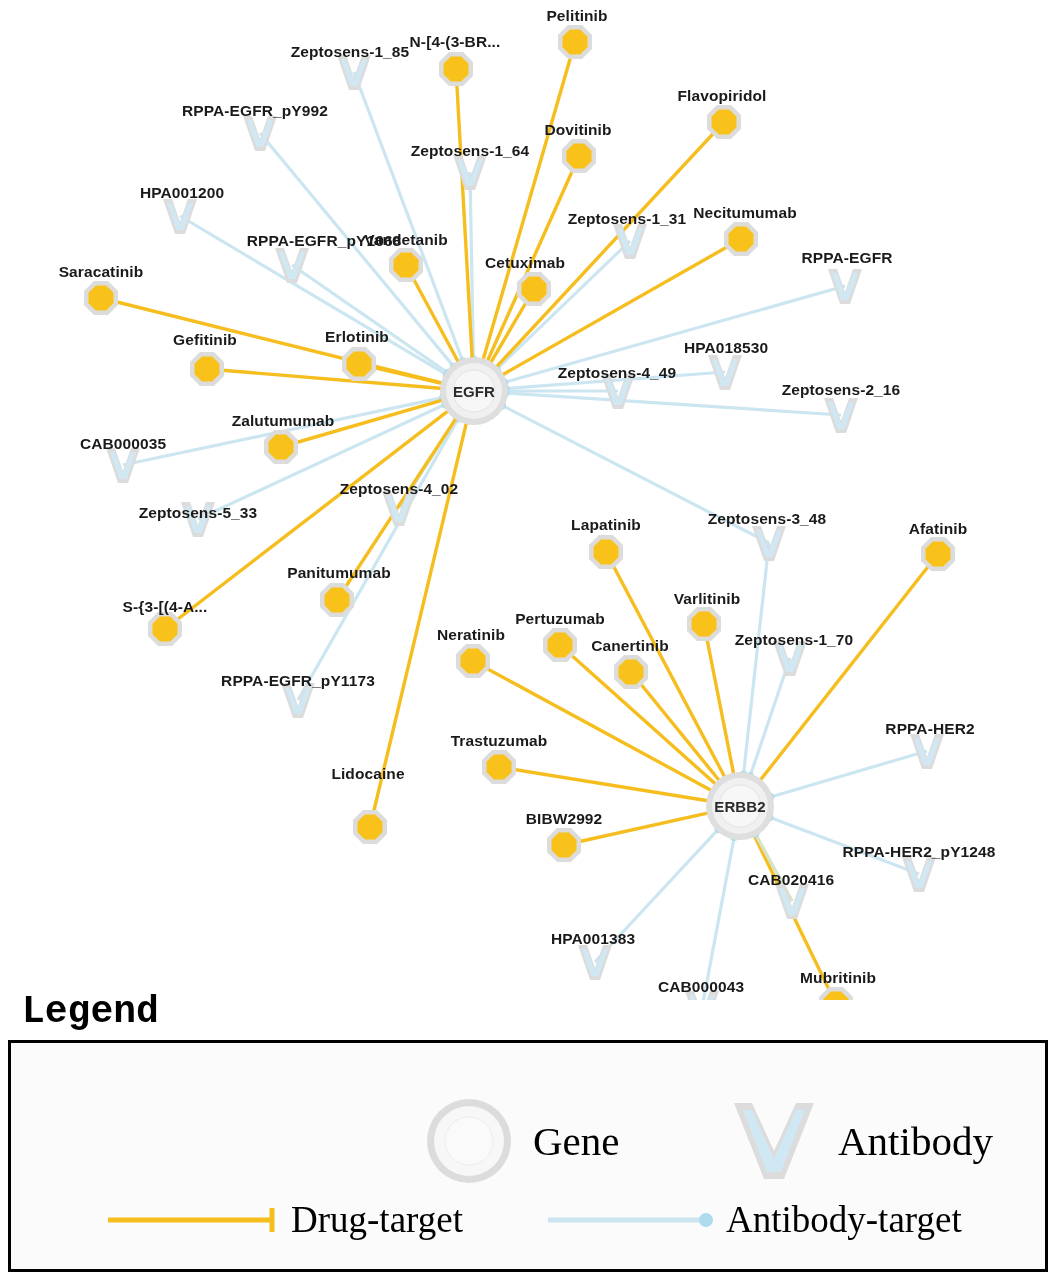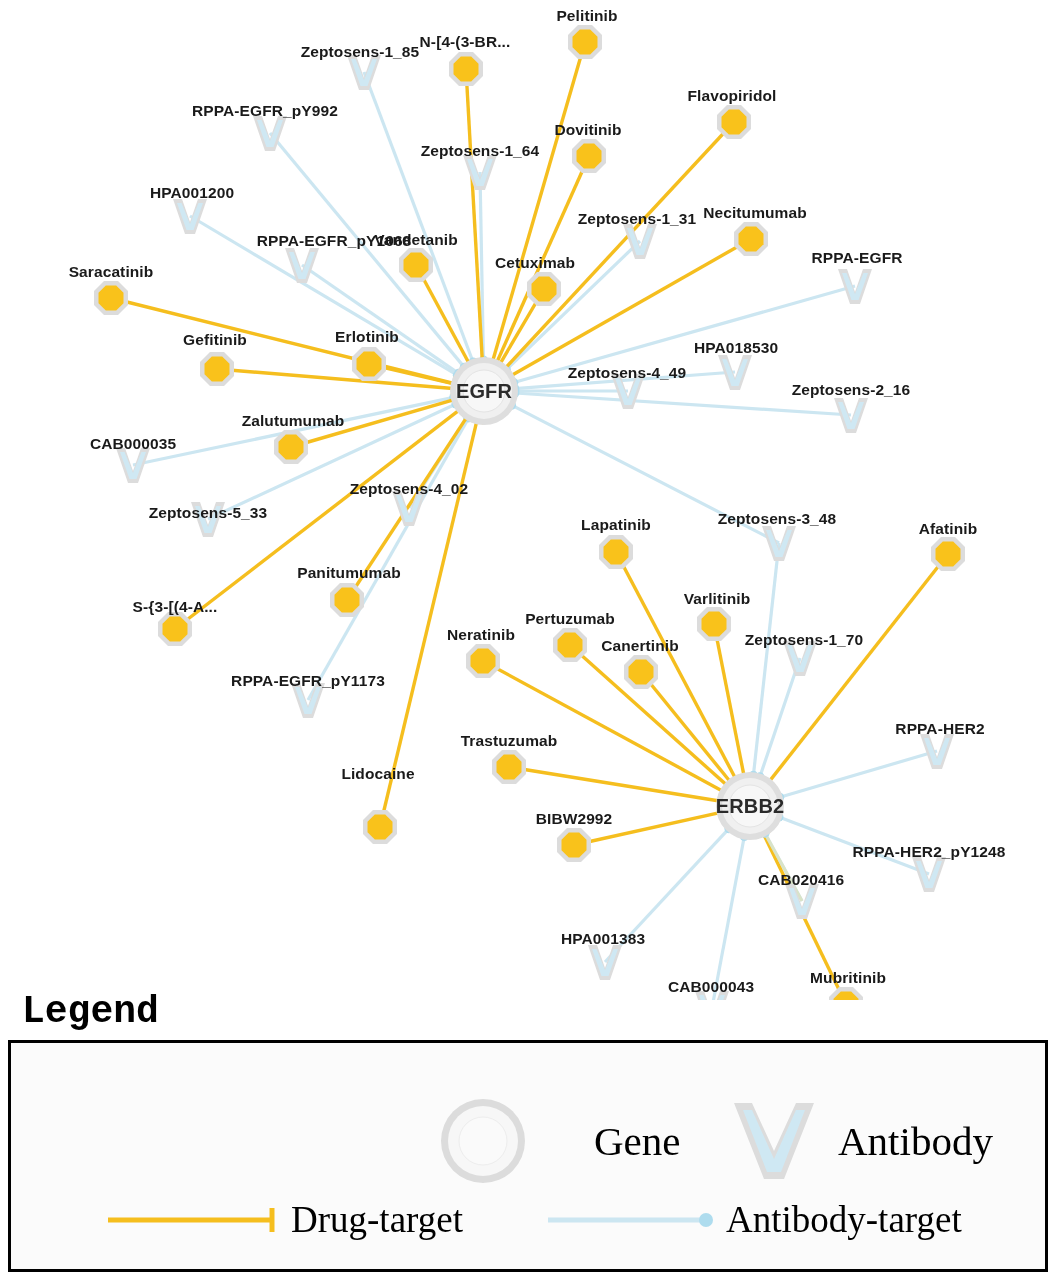--- a/index.html
+++ b/index.html
@@ -9,42 +9,42 @@
   }
   body {
     width: 1059px;
     height: 1280px;
     font-family: "Liberation Sans", sans-serif;
     overflow: hidden;
     position: relative;
   }
   #graph-wrap {
     position: absolute;
-    left: 12px;
+    left: 2px;
     top: 0;
     width: 899px;
     height: 1000px;
   }
   #graph-svg {
     position: absolute;
     left: 0;
     top: 0;
   }
   .node-label {
     position: absolute;
     font-family: "Liberation Sans", sans-serif;
     font-weight: bold;
     font-size: 15.5px;
     color: #1a1a1a;
     white-space: nowrap;
     transform: translate(-50%, -50%);
     letter-spacing: 0.1px;
   }
   .gene-label {
-    font-size: 20px;
+    font-size: 15px;
     color: #2b2b2b;
   }
   #legend-title {
     position: absolute;
     left: 22px;
     top: 990px;
     font-family: Liberation Mono, monospace;
     font-size: 38px;
     font-weight: bold;
     color: #000;
@@ -431,21 +431,21 @@
       <div class="node-label" style="left: 699px; top: 987px;">CAB000043</div>
       <div class="node-label gene-label" style="left: 472px; top: 391px;">EGFR</div>
       <div class="node-label gene-label" style="left: 738px; top: 806px;">ERBB2</div>
     </div>
 </div>
 
 <div id="legend-title">Legend</div>
 
 <div id="legend-box">
   <div class="legend-row1">
-    <div class="legend-item" style="left:424px; top:14px;gap:47px;">
+    <div class="legend-item" style="left:410px; top:14px;">
       <svg width="96" height="96" viewBox="0 0 96 96">
         <circle cx="48" cy="48" r="42" fill="#DCDCDC"></circle>
         <circle cx="48" cy="48" r="35" fill="#F7F7F7"></circle>
         <circle cx="48" cy="48" r="24" fill="#FAFAFA" stroke="#EDEDED" stroke-width="1"></circle>
       </svg>
       <span class="lbl">Gene</span>
     </div>
     <div class="legend-item" style="left:715px; top:14px;">
       <svg width="96" height="96" viewBox="0 0 96 96">
         <path d="M8,10 L26,10 L48,58 L70,10 L88,10 L58,86 L38,86 Z" fill="#DCDCDC"></path>

